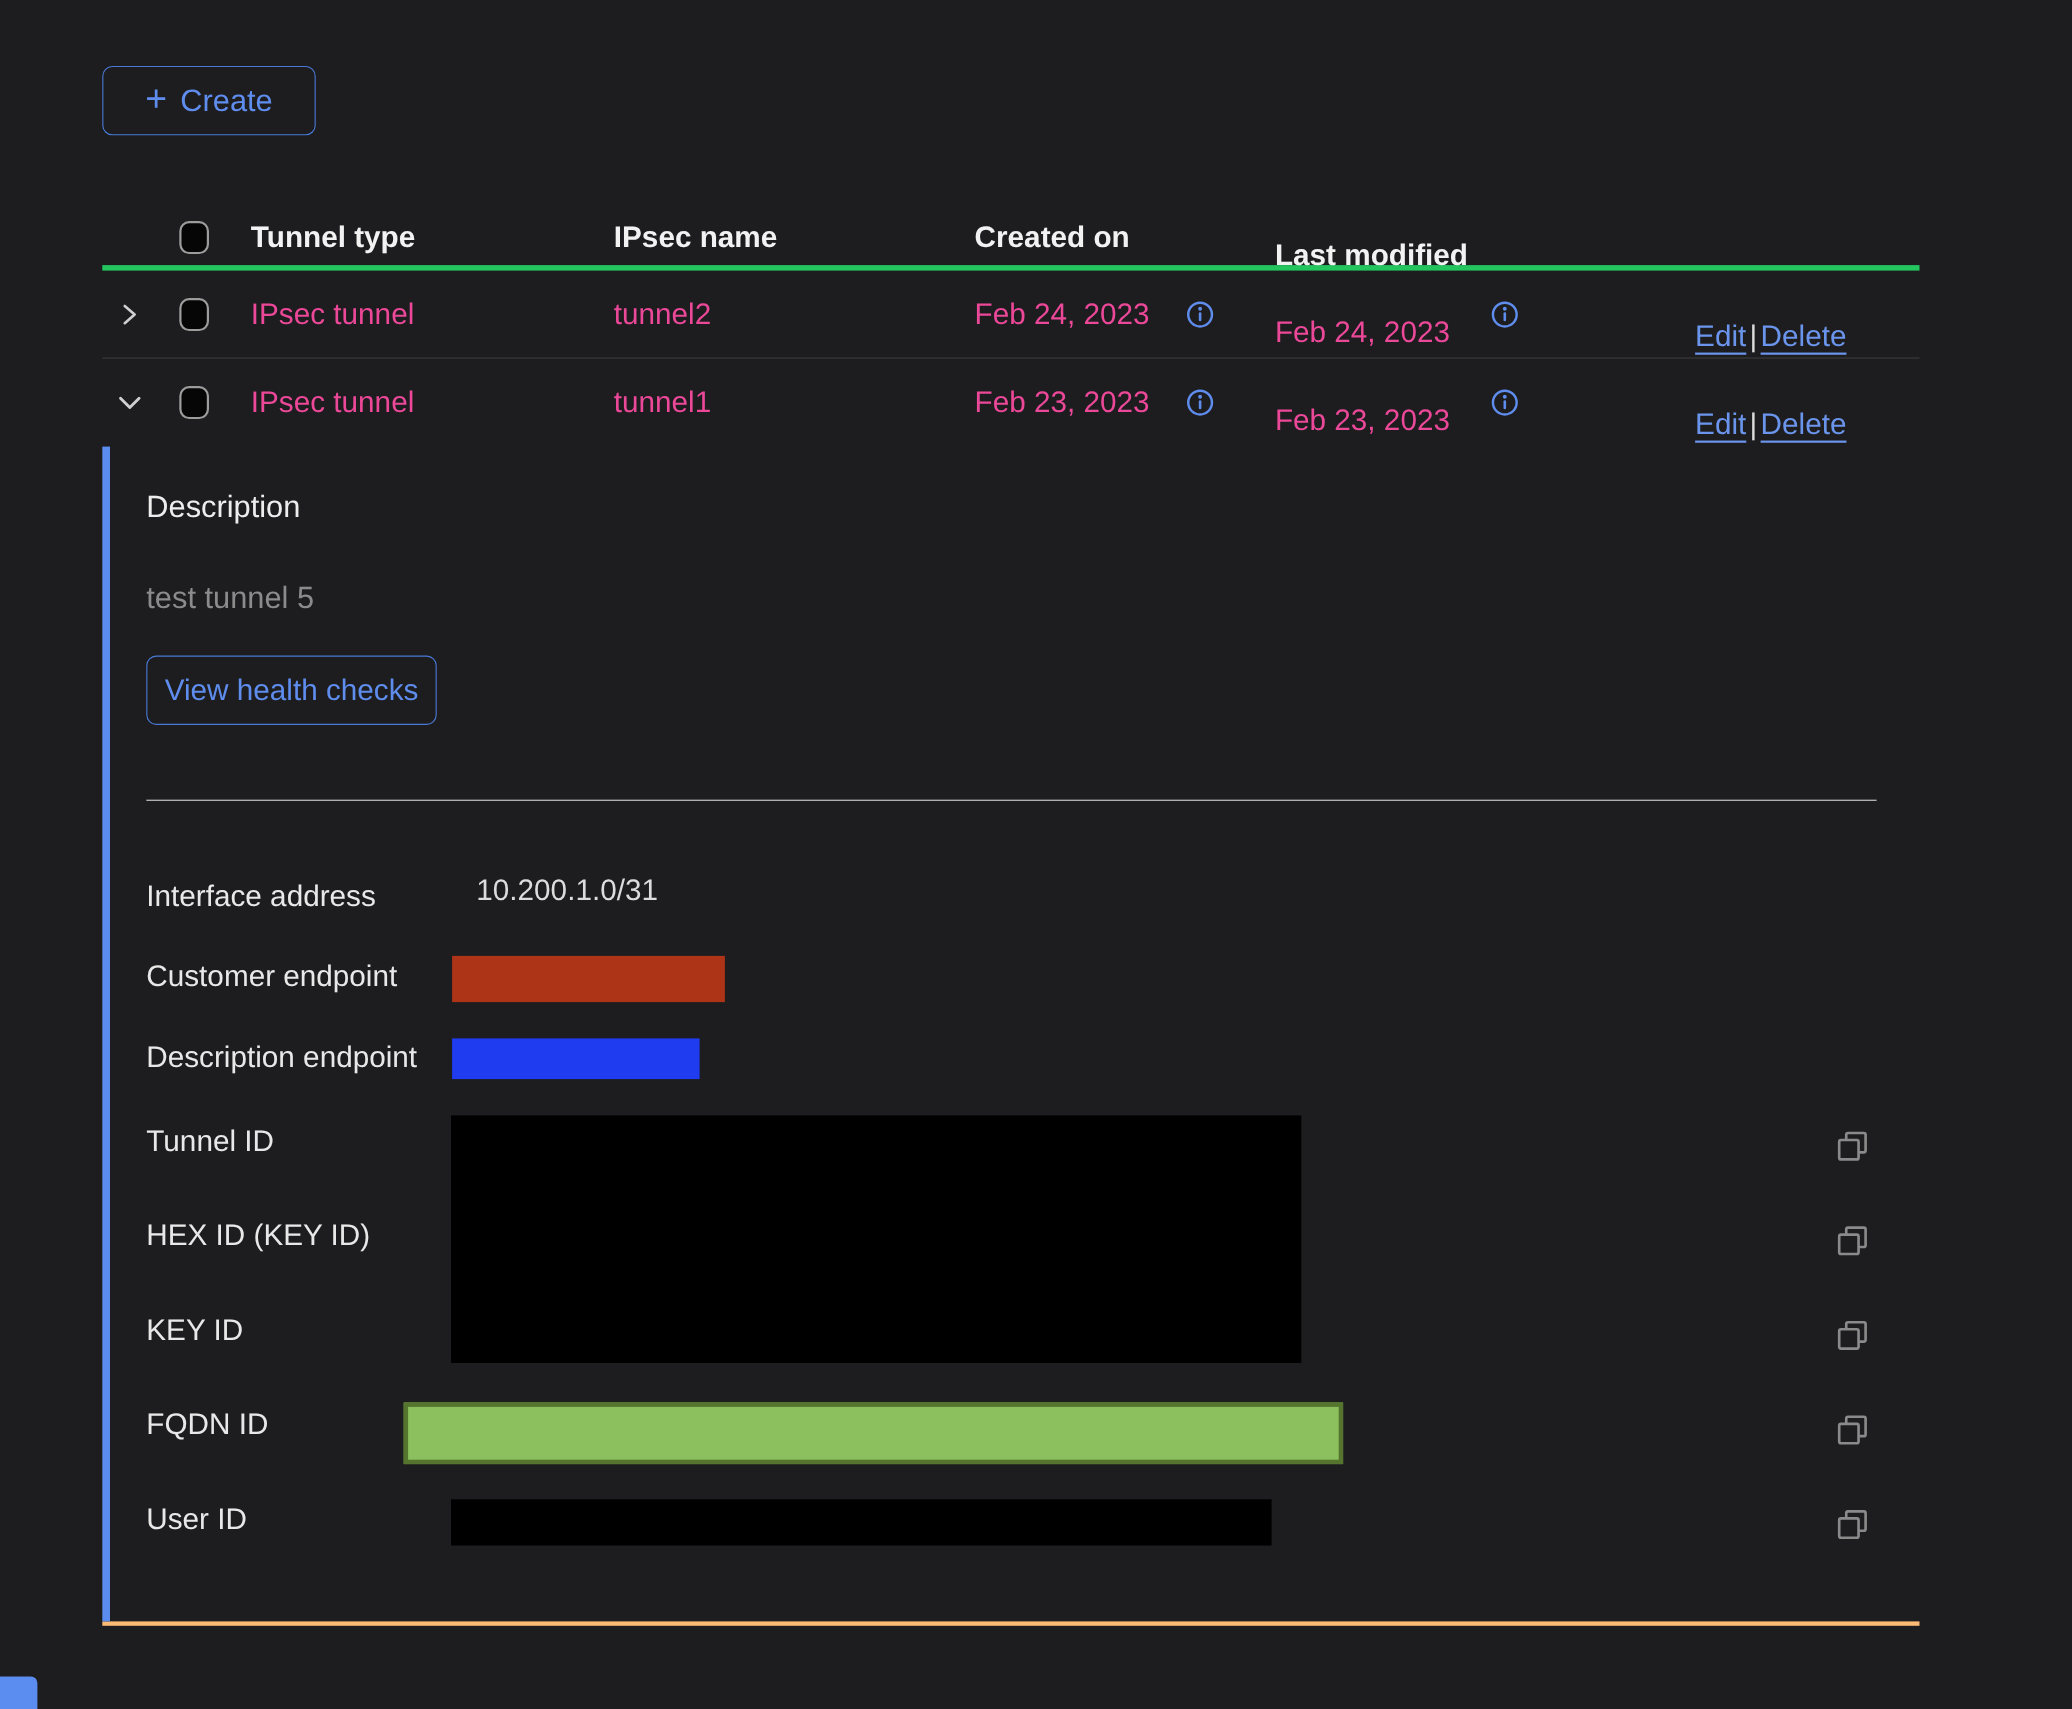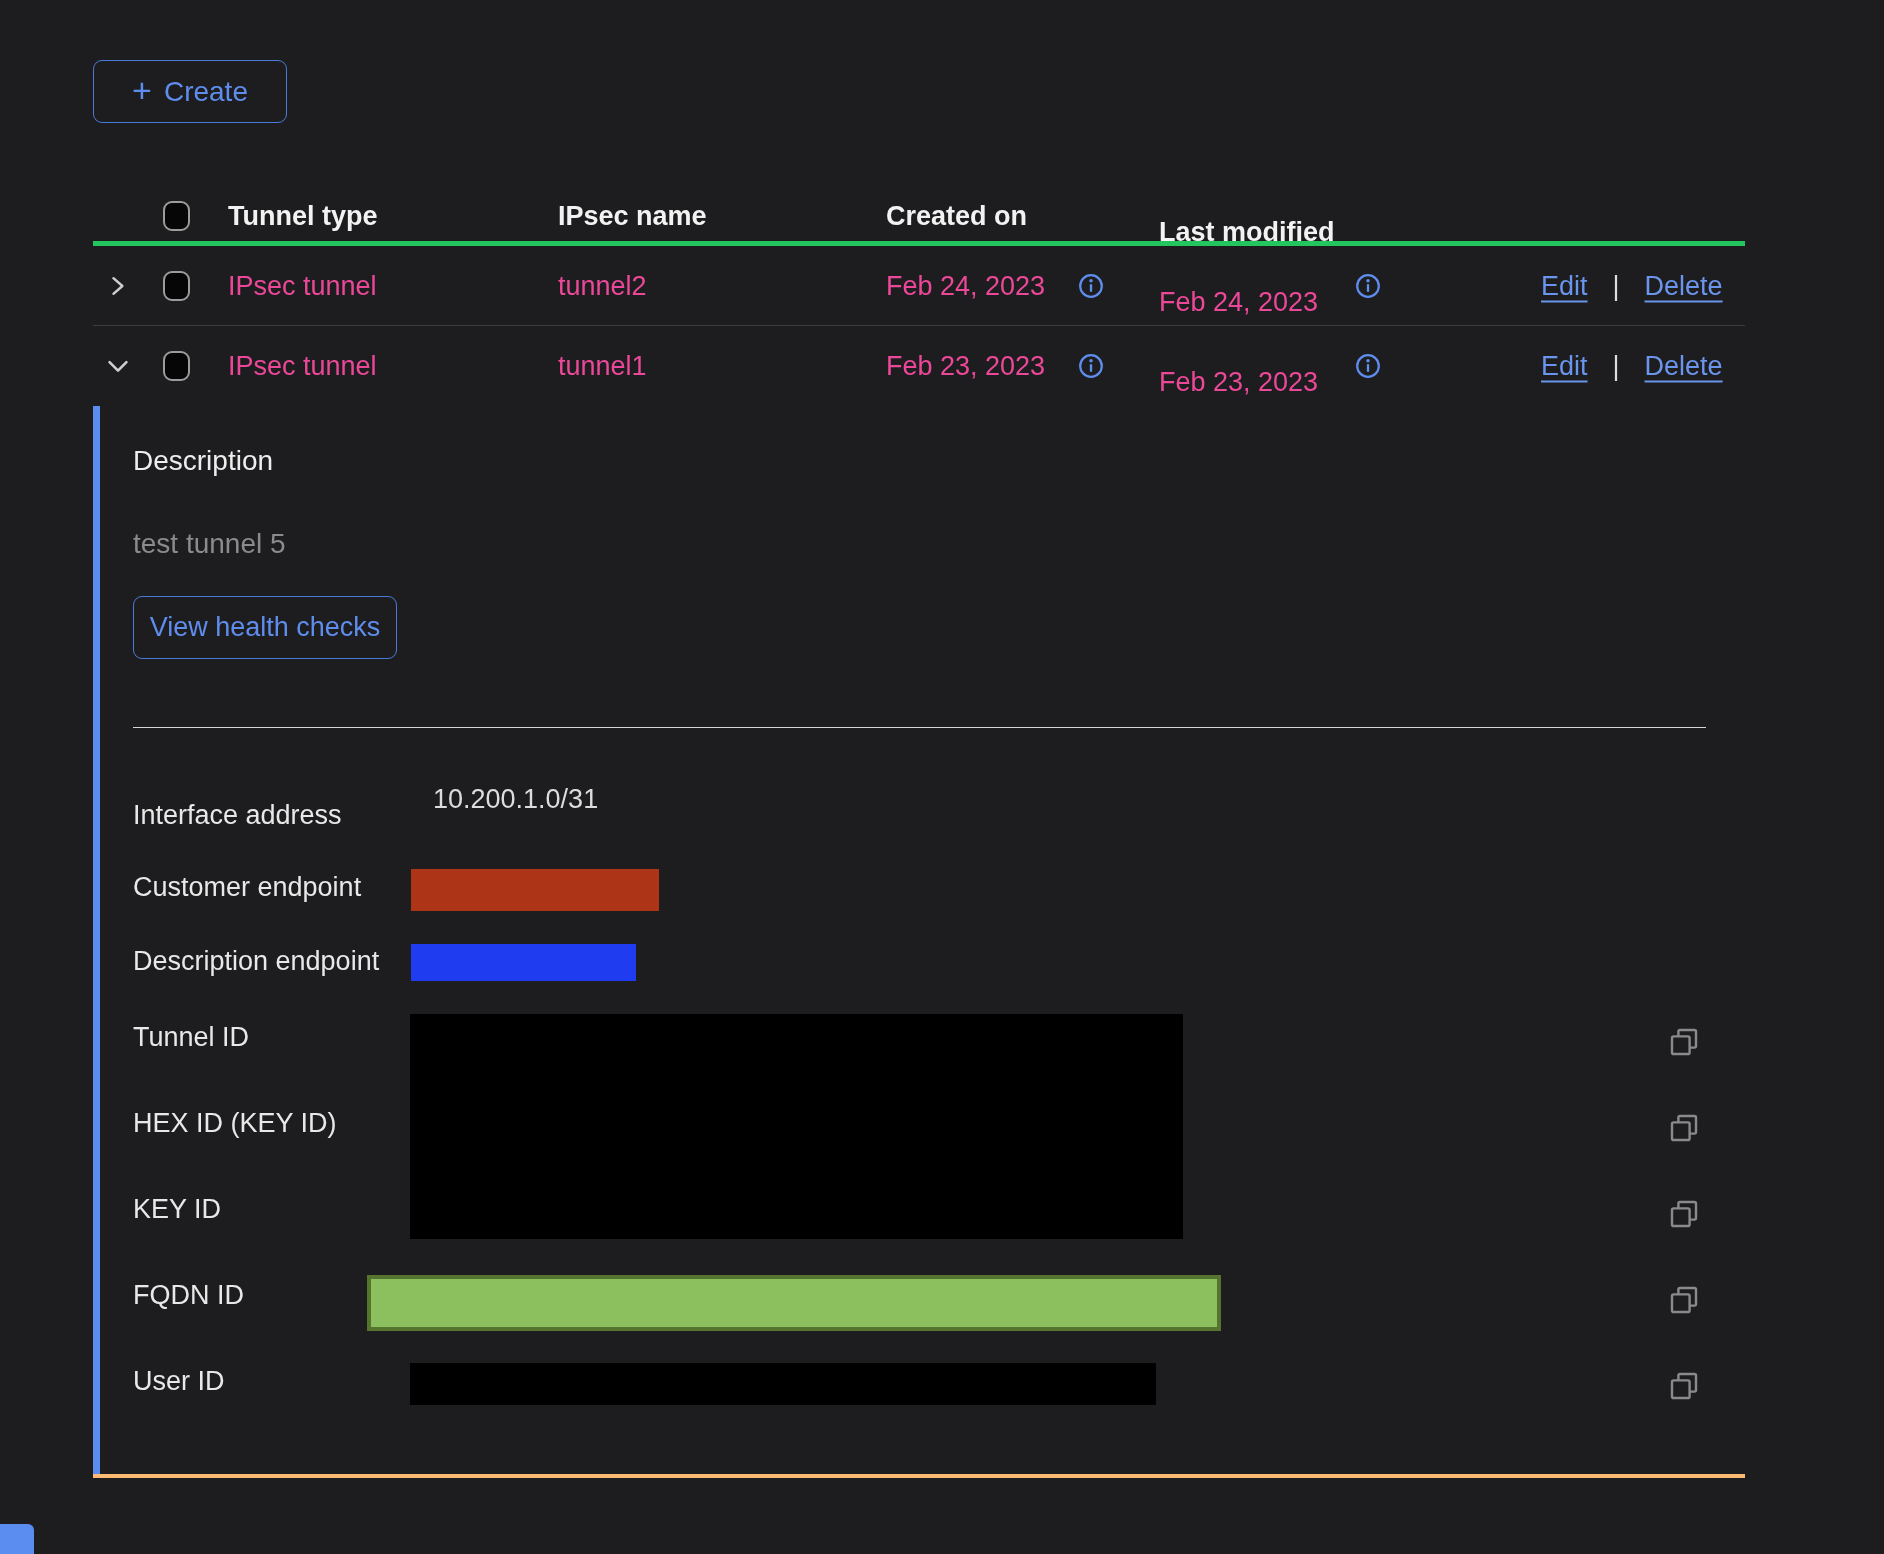--- a/index.html
+++ b/index.html
@@ -23,21 +23,21 @@
   .band-header { top:190px; height:56px; border-bottom:5px solid #22c55e; }
   .band-row1   { top:246px; height:80px; border-bottom:1px solid #3c3c3c; }
   .band-row2   { top:326px; height:80px; }
   .cell { position:absolute; top:50%; transform:translateY(-50%); white-space:nowrap; }
   .hdr { font-weight:bold; font-size:27px; color:#f2f2f2; }
   .txt { font-size:27px; color:#ec4899; }
   .c-chev { left:12px; }  .c-check { left:70px; }
   .c-type { left:135px; } .c-name { left:465px; }
   .c-created { left:793px; } .c-created-info { left:985px; }
   .c-modified { left:1066px;margin-top:16px; } .c-modified-info { left:1262px; }
-  .c-actions { left:1448px; display:flex; align-items:flex-start; gap:25px; }
+  .c-actions { left:1448px; display:flex; align-items:flex-start; gap:3px;margin-top:20px; }
   .checkbox {
     width:27px; height:30px; border:2px solid #9c9c9c; border-radius:9px;
     background:#060606; cursor:pointer;
   }
   .link { color:#6b95ec; font-size:27px; text-decoration:underline; text-underline-offset:6px; cursor:pointer; }
   .pipe { color:#dcdcdc; font-size:27px; }
   .icon-btn { display:inline-flex; cursor:pointer; }
   
   .panel {
     position:absolute; left:93px; top:406px; width:1652px; height:1072px;
@@ -148,21 +148,21 @@
     <div class="desc-label">Description</div>
     <div class="desc-value">test tunnel 5</div>
 
     <button class="health-btn">
       <span>View health checks</span>
     </button>
 
     <div class="divider"></div>
 
     <div class="f-label" style="top:394px">Interface address</div>
-    <div class="f-value" style="left:340px; top:378px">10.200.1.0/31</div>
+    <div class="f-value" style="left:340px; top:388px">10.200.1.0/31</div>
 
     <div class="f-label" style="top:466px">Customer endpoint</div>
     <div class="redact" style="left: 318px; top: 463px; width: 248px; height: 42px; background: rgb(174, 52, 24);"></div>
 
     <div class="f-label" style="top:540px">Description endpoint</div>
     <div class="redact" style="left: 318px; top: 538px; width: 225px; height: 37px; background: rgb(31, 60, 240);"></div>
 
     <div class="redact" style="left: 317px; top: 608px; width: 773px; height: 225px; background: rgb(0, 0, 0);"></div>
 
     <div class="f-label" style="top:616px">Tunnel ID</div>

